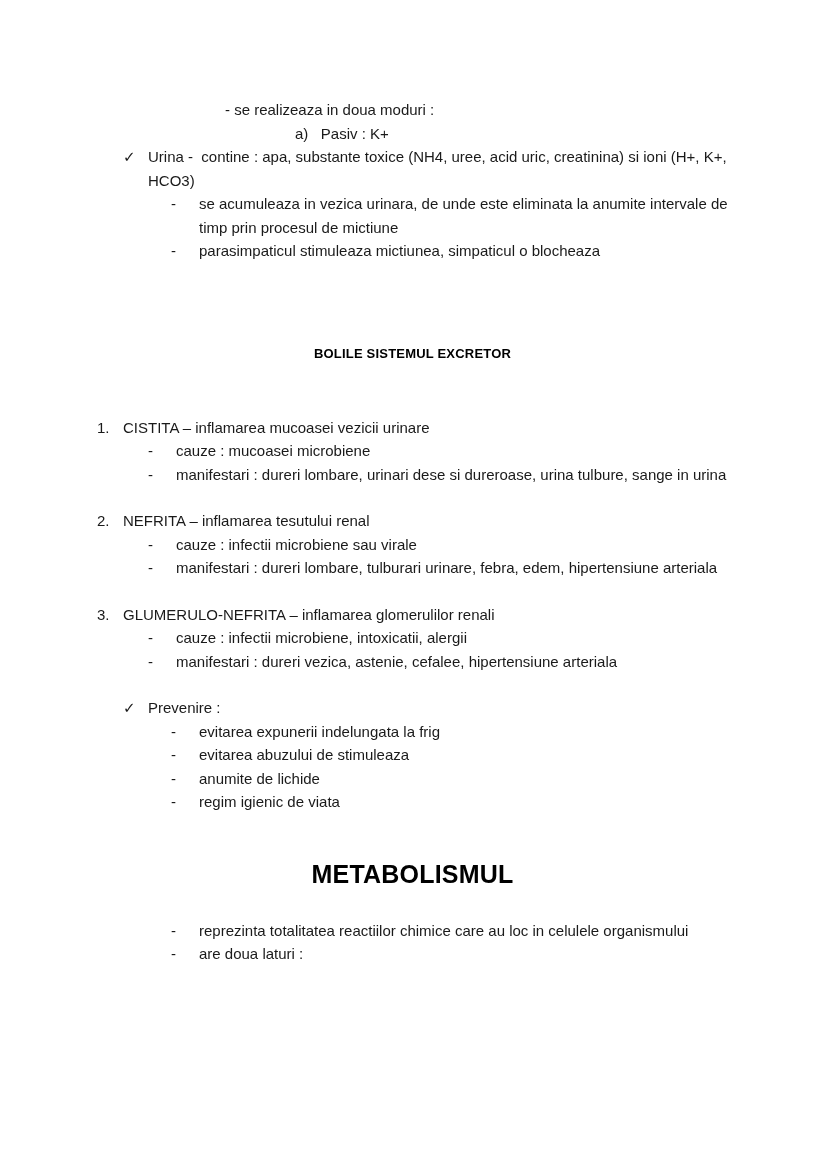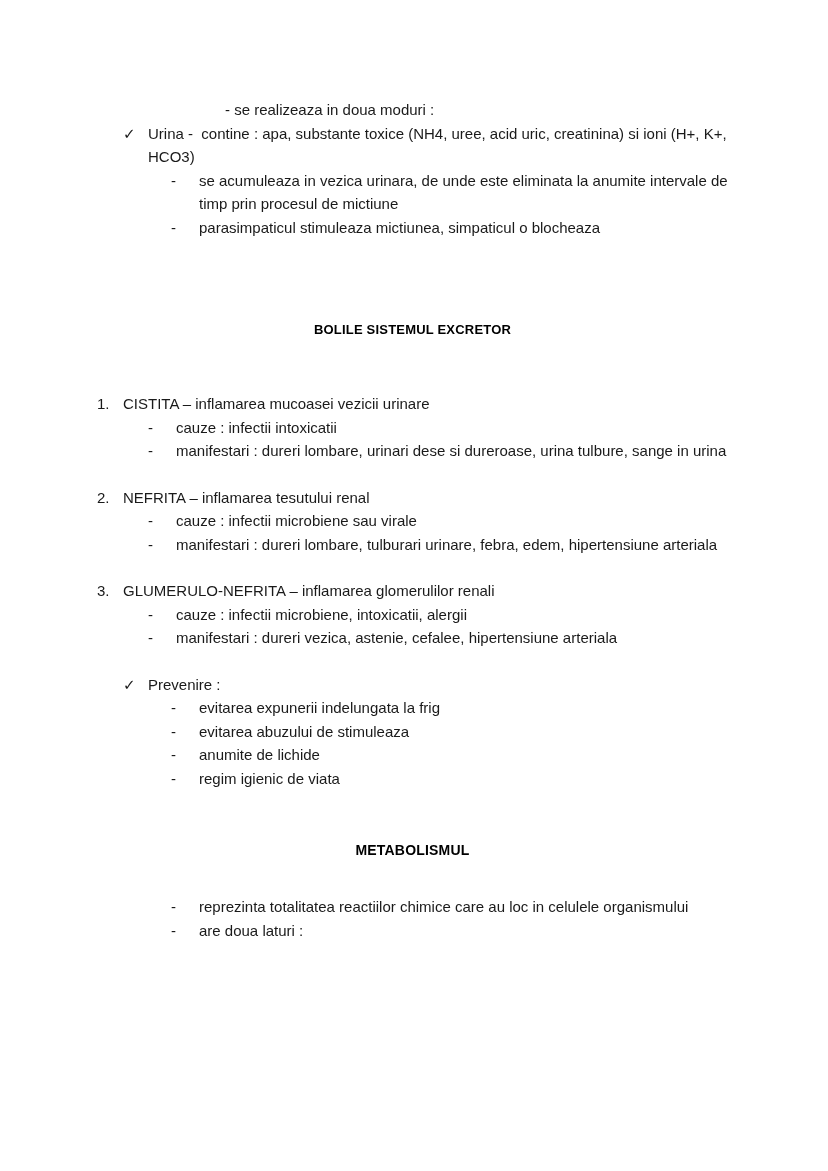--- a/index.html
+++ b/index.html
@@ -49,37 +49,38 @@
     font-weight: bold;
     color: #000000;
   }
   .heading-1 {
     font-size: 13px;
     line-height: 27px;
     margin-top: 77px;
     letter-spacing: 0.2px;
   }
   .heading-2 {
-    font-size: 14px;
+    font-size: 25px;
     line-height: 30px;
     margin-top: 45px;
     letter-spacing: 0.2px;
   }
 
   .diseases-block { margin-top: 49px; }
   .disease + .disease { margin-top: 23px; }
   .prevenire-block { margin-top: 23px; }
   .metabolism-block { margin-top: 30px; }
 </style>
 </head>
 <body>
 
 <div class="page">
 
   <div class="txt indent-a">- se realizeaza in doua moduri :</div>
+  <div class="txt indent-b">a)   Pasiv : K+</div>
 
   <div class="checkrow">
     <span class="marker">✓</span>
     <div class="body-text txt">Urina -  contine : apa, substante toxice (NH4, uree, acid uric, creatinina) si ioni (H+, K+, HCO3)</div>
   </div>
   <div class="dashrow-deep">
     <span class="marker">-</span>
     <div class="body-text txt">se acumuleaza in vezica urinara, de unde este eliminata la anumite intervale de timp prin procesul de mictiune</div>
   </div>
   <div class="dashrow-deep">
@@ -91,21 +92,21 @@
 
   <div class="diseases-block">
 
     <div class="disease">
       <div class="numrow">
         <span class="marker">1.</span>
         <div class="body-text txt">CISTITA – inflamarea mucoasei vezicii urinare</div>
       </div>
       <div class="dashrow">
         <span class="marker">-</span>
-        <div class="body-text txt">cauze : infectii intoxicatii</div>
+        <div class="body-text txt">cauze : mucoasei microbiene</div>
       </div>
       <div class="dashrow">
         <span class="marker">-</span>
         <div class="body-text txt">manifestari : dureri lombare, urinari dese si dureroase, urina tulbure, sange in urina</div>
       </div>
     </div>
 
     <div class="disease">
       <div class="numrow">
         <span class="marker">2.</span>

